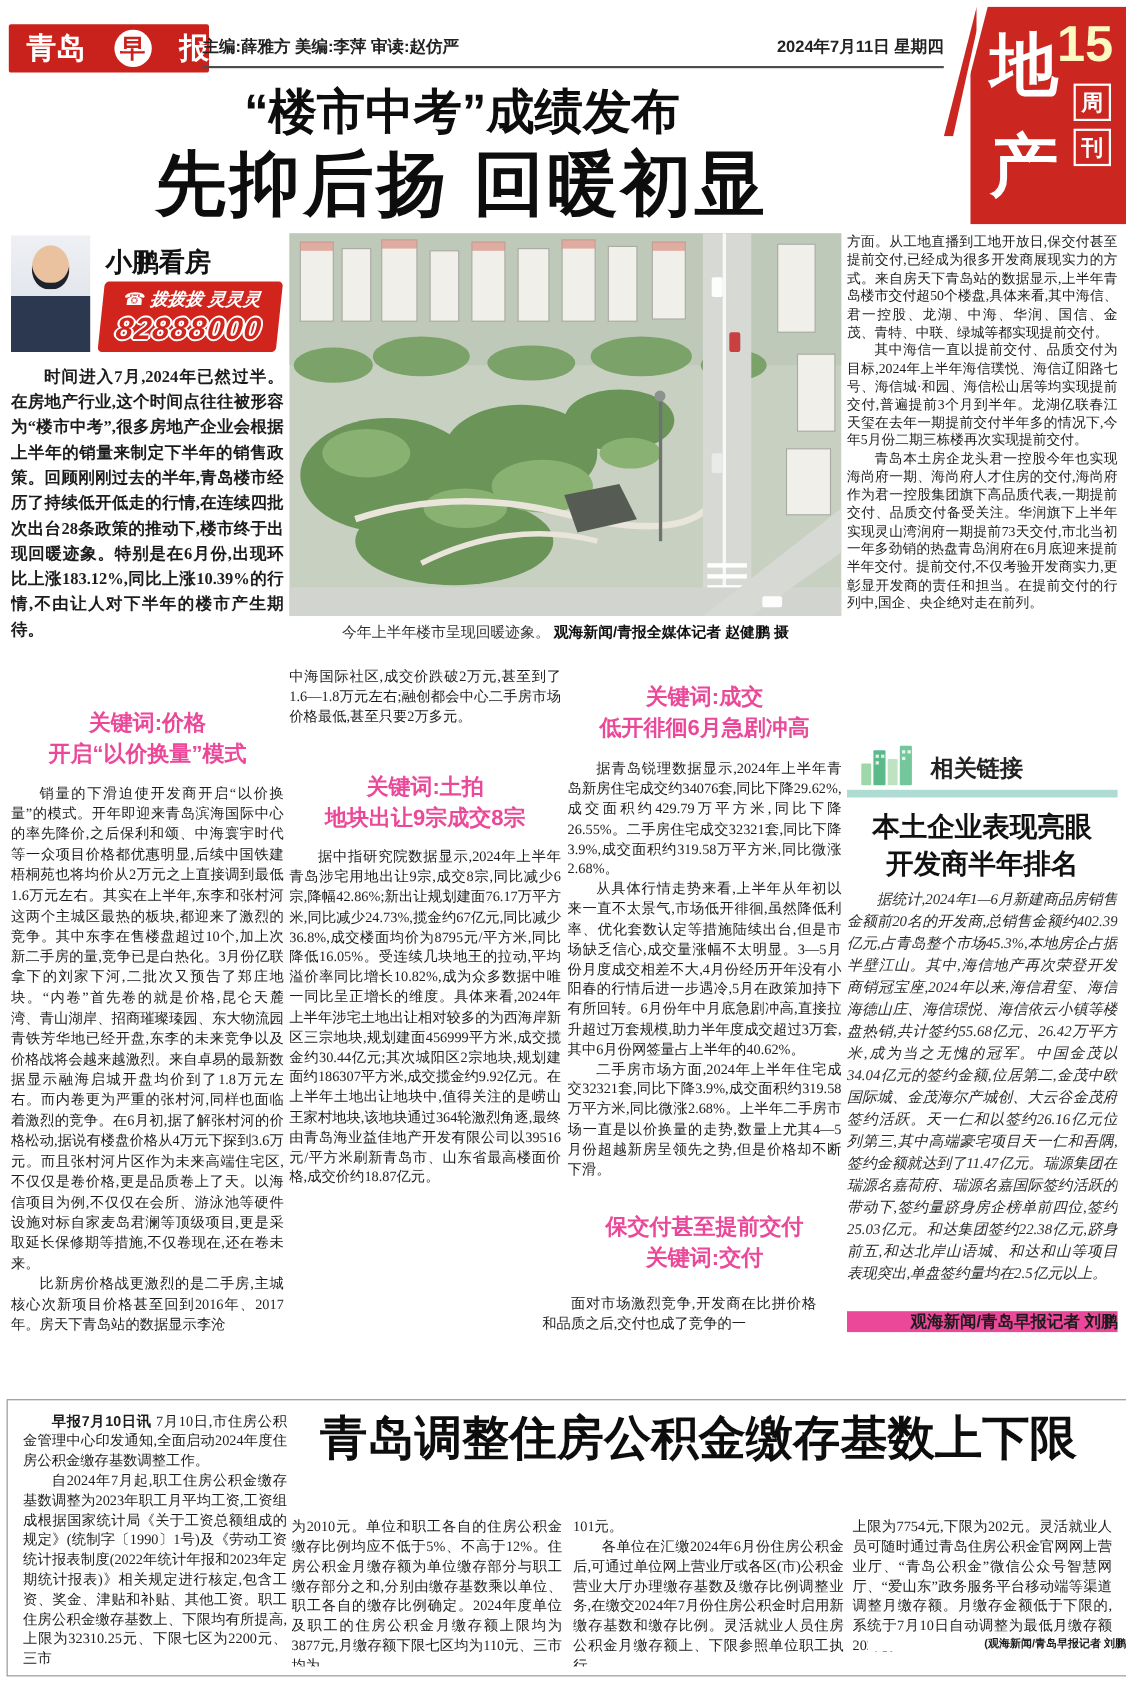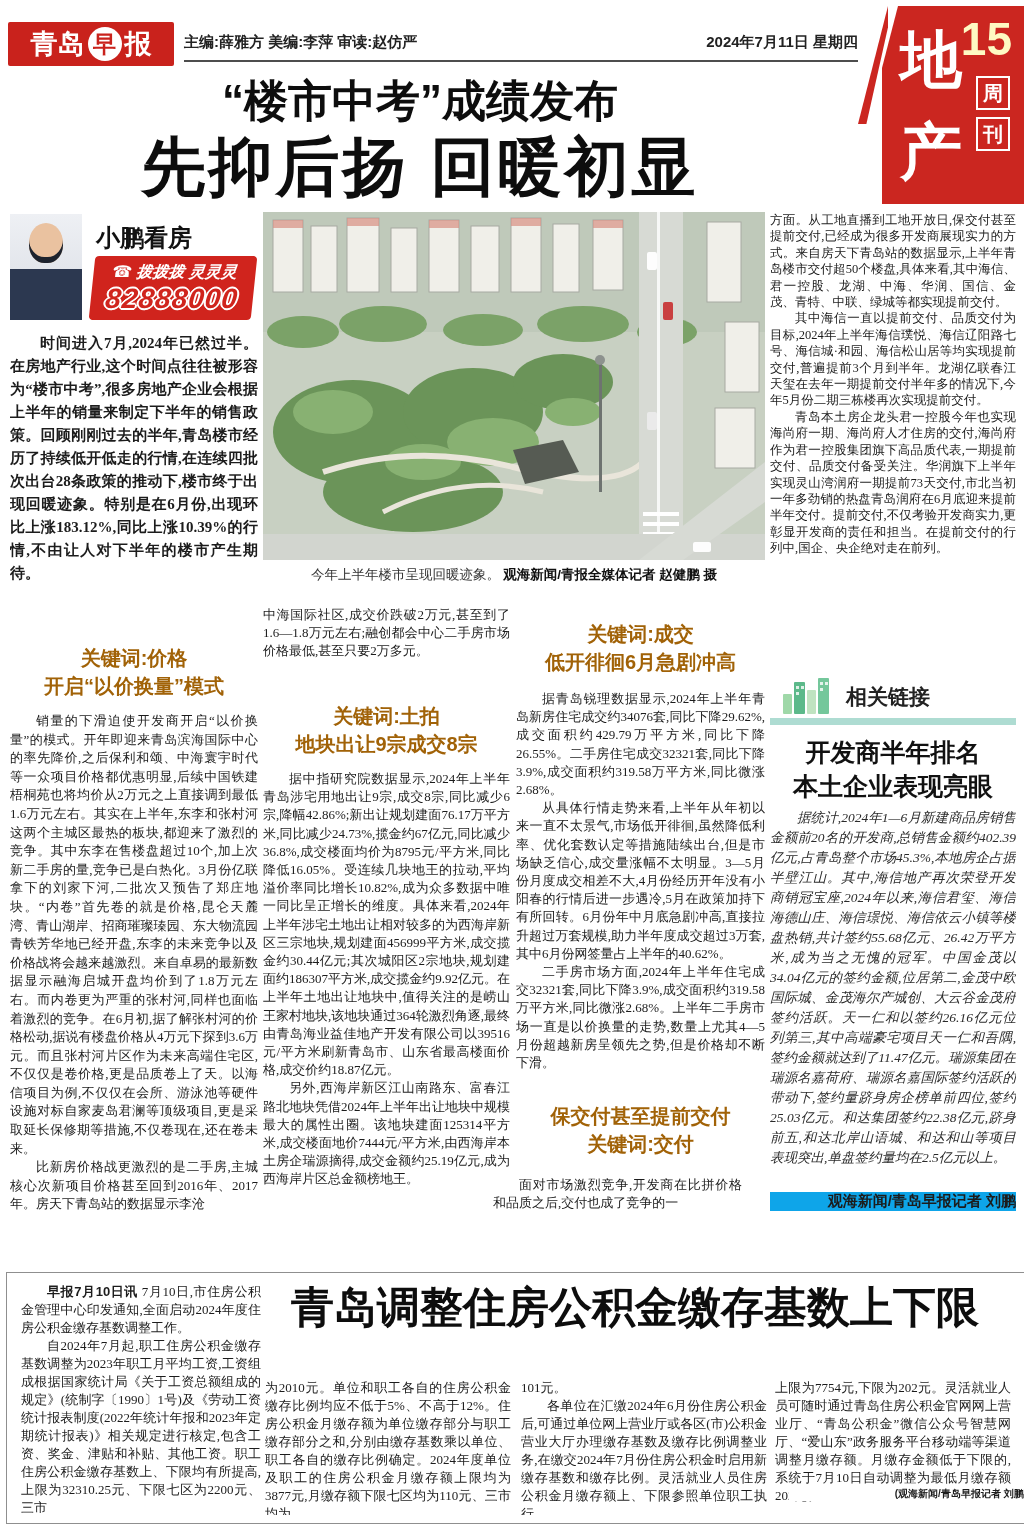--- a/index.html
+++ b/index.html
@@ -1,21 +1,21 @@
 <!DOCTYPE html>
 <html><head>
 <meta charset="utf-8">
 <style>
   html,body{margin:0;padding:0;background:#e9e9e9;}
   .page{position:relative;width:1024px;height:1531px;background:#fff;margin:0 auto;overflow:hidden;
         font-family:"Liberation Serif","DejaVu Serif",serif;color:#1c1c1c;}
   .abs{position:absolute;}
   
-  .logo{left:8px;top:22px;width:166px;height:44px;background:#c9221c;display:flex;align-items:center;justify-content:center;gap:3px;
-        font-family:"Liberation Sans","DejaVu Sans",sans-serif;font-weight:900;color:#fff;font-size:27px;border-radius:2px;}
+  .logo{left:8px;top:22px;width:166px;height:44px;background:#c9221c;display:flex;align-items:center;justify-content:space-between;gap:3px;
+        font-family:"Liberation Sans","DejaVu Sans",sans-serif;font-weight:900;color:#fff;font-size:27px;border-radius:2px;padding-left:16px;}
   .logo .circ{width:34px;height:34px;background:#fff;border-radius:50%;color:#c9221c;font-size:23px;display:flex;align-items:center;justify-content:center;}
   .meta-row{left:184px;top:24px;width:674px;height:36px;display:flex;justify-content:space-between;align-items:center;
         border-bottom:2px solid #4d4d4d;font-family:"Liberation Sans","DejaVu Sans",sans-serif;font-size:15px;font-weight:600;color:#222;}
   
   .banner{right:0;top:6px;width:142px;height:198px;background:#cb2620;clip-path:polygon(16px 0,100% 0,100% 100%,0 100%,0 62px);}
   .banner-slash{right:136px;top:6px;width:30px;height:118px;background:#cb2620;clip-path:polygon(100% 0,100% 18%,28% 100%,0 100%);}
   .banner .cn{position:absolute;left:16px;top:8px;font-family:"Liberation Sans","DejaVu Sans",sans-serif;font-weight:900;color:#fff;font-size:62px;line-height:92px;width:66px;text-align:center;}
   .banner .num{position:absolute;right:12px;top:6px;font-family:"Liberation Sans","DejaVu Sans",sans-serif;font-weight:700;color:#fef9c3;font-size:46px;}
   .banner .wk{position:absolute;right:14px;top:70px;display:flex;flex-direction:column;gap:7px;}
   .banner .wk span{width:30px;height:30px;border:2px solid #fff;color:#fff;font-size:20px;font-weight:700;display:flex;align-items:center;justify-content:center;font-family:"Liberation Sans","DejaVu Sans",sans-serif;}
@@ -32,32 +32,32 @@
   .badge .l2{color:#d0241d;font-family:"Liberation Sans","DejaVu Sans",sans-serif;font-weight:900;font-size:28px;letter-spacing:1px;
          text-shadow:-2px 0 #fff,2px 0 #fff,0 -2px #fff,0 2px #fff,-1px -1px #fff,1px 1px #fff,-1px 1px #fff,1px -1px #fff;}
   
   .col{position:absolute;text-align:justify;overflow:hidden;}
   .col p{margin:0;}
   .indent{text-indent:2em;}
   .lead{font-size:15px;line-height:23px;font-weight:600;}
   .body-md{font-size:13px;line-height:18.6px;}
   .body-sm{font-size:13px;line-height:18.2px;}
   .body-xs{font-size:12.5px;line-height:16.4px;}
-  .khead{position:absolute;text-align:center;font-family:"Liberation Sans","DejaVu Sans",sans-serif;font-weight:900;font-size:20px;line-height:28px;color:#a16207;}
+  .khead{position:absolute;text-align:center;font-family:"Liberation Sans","DejaVu Sans",sans-serif;font-weight:900;font-size:20px;line-height:28px;color:#ec4899;}
   
   .photo{left:263px;top:212px;width:502px;height:348px;}
   .caption{left:263px;top:566px;width:502px;text-align:center;font-size:13.5px;color:#333;}
   .caption b{font-family:"Liberation Sans","DejaVu Sans",sans-serif;color:#111;}
   
   .rel-head{left:782px;top:676px;width:234px;display:flex;align-items:center;gap:10px;}
   .rel-head .lbl{font-family:"Liberation Sans","DejaVu Sans",sans-serif;font-weight:900;font-size:21px;color:#222;}
   .rel-bar{left:770px;top:718px;width:246px;height:7px;background:#aedcd2;}
   .rel-title{left:770px;top:736px;width:246px;text-align:center;font-weight:900;font-size:25px;line-height:34px;color:#111;}
   .rel-body{left:770px;top:808px;width:246px;height:378px;font-style:italic;font-size:13.5px;line-height:20px;color:#2a2a2a;}
-  .rel-byline{left:770px;top:1192px;width:246px;text-align:right;font-family:"Liberation Sans","DejaVu Sans",sans-serif;font-weight:700;font-size:15px;background:#0ea5e9;}
+  .rel-byline{left:770px;top:1192px;width:246px;text-align:right;font-family:"Liberation Sans","DejaVu Sans",sans-serif;font-weight:700;font-size:15px;background:#ec4899;}
   
   .bbox{left:6px;top:1272px;width:1010px;height:250px;border:1px solid #8f8f8f;background:#fff;padding-left:24px;}
   .b-col{position:absolute;text-align:justify;overflow:hidden;font-size:13px;line-height:18px;}
   .b-col p{margin:0;}
   .b-head{position:absolute;left:252px;top:6px;width:752px;text-align:center;font-family:"Liberation Sans","DejaVu Sans",sans-serif;font-weight:900;font-size:43px;color:#0d0d0d;}
   .b-sub{position:absolute;left:252px;top:64px;width:752px;text-align:center;font-family:"Liberation Sans","DejaVu Sans",sans-serif;font-weight:800;font-size:26px;color:#111;}
   .b-byline{position:absolute;left:782px;top:214px;width:238px;text-align:right;font-family:"Liberation Sans","DejaVu Sans",sans-serif;font-weight:700;font-size:10px;background:#fff;}
   .dateline{font-family:"Liberation Sans","DejaVu Sans",sans-serif;font-weight:900;}
 </style>
 </head>
@@ -187,21 +187,20 @@
 
   <div class="col body-sm" style="left:263px;top:606px;width:247px;height:86px;">
     <p>中海国际社区,成交价跌破2万元,甚至到了1.6—1.8万元左右;融创都会中心二手房市场价格最低,甚至只要2万多元。</p>
   </div>
   <div class="khead" style="left:263px;top:702px;width:247px;">
     <div>关键词:土拍</div>
     <div>地块出让9宗成交8宗</div>
   </div>
   <div class="col body-sm" style="left:263px;top:770px;width:247px;height:446px;">
     <p class="indent">据中指研究院数据显示,2024年上半年青岛涉宅用地出让9宗,成交8宗,同比减少6宗,降幅42.86%;新出让规划建面76.17万平方米,同比减少24.73%,揽金约67亿元,同比减少36.8%,成交楼面均价为8795元/平方米,同比降低16.05%。受连续几块地王的拉动,平均溢价率同比增长10.82%,成为众多数据中唯一同比呈正增长的维度。具体来看,2024年上半年涉宅土地出让相对较多的为西海岸新区三宗地块,规划建面456999平方米,成交揽金约30.44亿元;其次城阳区2宗地块,规划建面约186307平方米,成交揽金约9.92亿元。在上半年土地出让地块中,值得关注的是崂山王家村地块,该地块通过364轮激烈角逐,最终由青岛海业益佳地产开发有限公司以39516元/平方米刷新青岛市、山东省最高楼面价格,成交价约18.87亿元。</p>
-    <p class="indent">另外,西海岸新区江山南路东、富春江路北地块凭借2024年上半年出让地块中规模最大的属性出圈。该地块建面125314平方米,成交楼面地价7444元/平方米,由西海岸本土房企瑞源摘得,成交金额约25.19亿元,成为西海岸片区总金额榜地王。</p>
   </div>
 
   <div class="khead" style="left:516px;top:620px;width:249px;">
     <div>关键词:成交</div>
     <div>低开徘徊6月急剧冲高</div>
   </div>
   <div class="col body-sm" style="left:516px;top:690px;width:249px;height:400px;">
     <p class="indent">据青岛锐理数据显示,2024年上半年青岛新房住宅成交约34076套,同比下降29.62%,成交面积约429.79万平方米,同比下降26.55%。二手房住宅成交32321套,同比下降3.9%,成交面积约319.58万平方米,同比微涨2.68%。</p>
     <p class="indent">从具体行情走势来看,上半年从年初以来一直不太景气,市场低开徘徊,虽然降低利率、优化套数认定等措施陆续出台,但是市场缺乏信心,成交量涨幅不太明显。3—5月份月度成交相差不大,4月份经历开年没有小阳春的行情后进一步遇冷,5月在政策加持下有所回转。6月份年中月底急剧冲高,直接拉升超过万套规模,助力半年度成交超过3万套,其中6月份网签量占上半年的40.62%。</p>
     <p class="indent">二手房市场方面,2024年上半年住宅成交32321套,同比下降3.9%,成交面积约319.58万平方米,同比微涨2.68%。上半年二手房市场一直是以价换量的走势,数量上尤其4—5月份超越新房呈领先之势,但是价格却不断下滑。</p>
@@ -234,22 +233,22 @@
             <rect x="38" y="6" width="3" height="3"></rect>
             <rect x="43" y="6" width="3" height="3"></rect>
             <rect x="38" y="12" width="3" height="3"></rect>
           </g>
       </svg>
     </span>
     <span class="lbl">相关链接</span>
   </div>
   <div class="abs rel-bar"></div>
   <div class="abs rel-title">
+    <div>本土企业表现亮眼</div>
     <div>开发商半年排名</div>
-    <div>本土企业表现亮眼</div>
   </div>
   <div class="col rel-body">
     <p class="indent">据统计,2024年1—6月新建商品房销售金额前20名的开发商,总销售金额约402.39亿元,占青岛整个市场45.3%,本地房企占据半壁江山。其中,海信地产再次荣登开发商销冠宝座,2024年以来,海信君玺、海信海德山庄、海信璟悦、海信依云小镇等楼盘热销,共计签约55.68亿元、26.42万平方米,成为当之无愧的冠军。中国金茂以34.04亿元的签约金额,位居第二,金茂中欧国际城、金茂海尔产城创、大云谷金茂府签约活跃。天一仁和以签约26.16亿元位列第三,其中高端豪宅项目天一仁和吾隅,签约金额就达到了11.47亿元。瑞源集团在瑞源名嘉荷府、瑞源名嘉国际签约活跃的带动下,签约量跻身房企榜单前四位,签约25.03亿元。和达集团签约22.38亿元,跻身前五,和达北岸山语城、和达和山等项目表现突出,单盘签约量均在2.5亿元以上。</p>
   </div>
   <div class="abs rel-byline">观海新闻/青岛早报记者 刘鹏</div>
 
   <div class="abs bbox">
     <div class="b-col" style="left:14px;top:10px;width:240px;height:230px;">
       <p class="indent"><span class="dateline">早报7月10日讯</span>
         <span>7月10日,市住房公积金管理中心印发通知,全面启动2024年度住房公积金缴存基数调整工作。</span></p>

